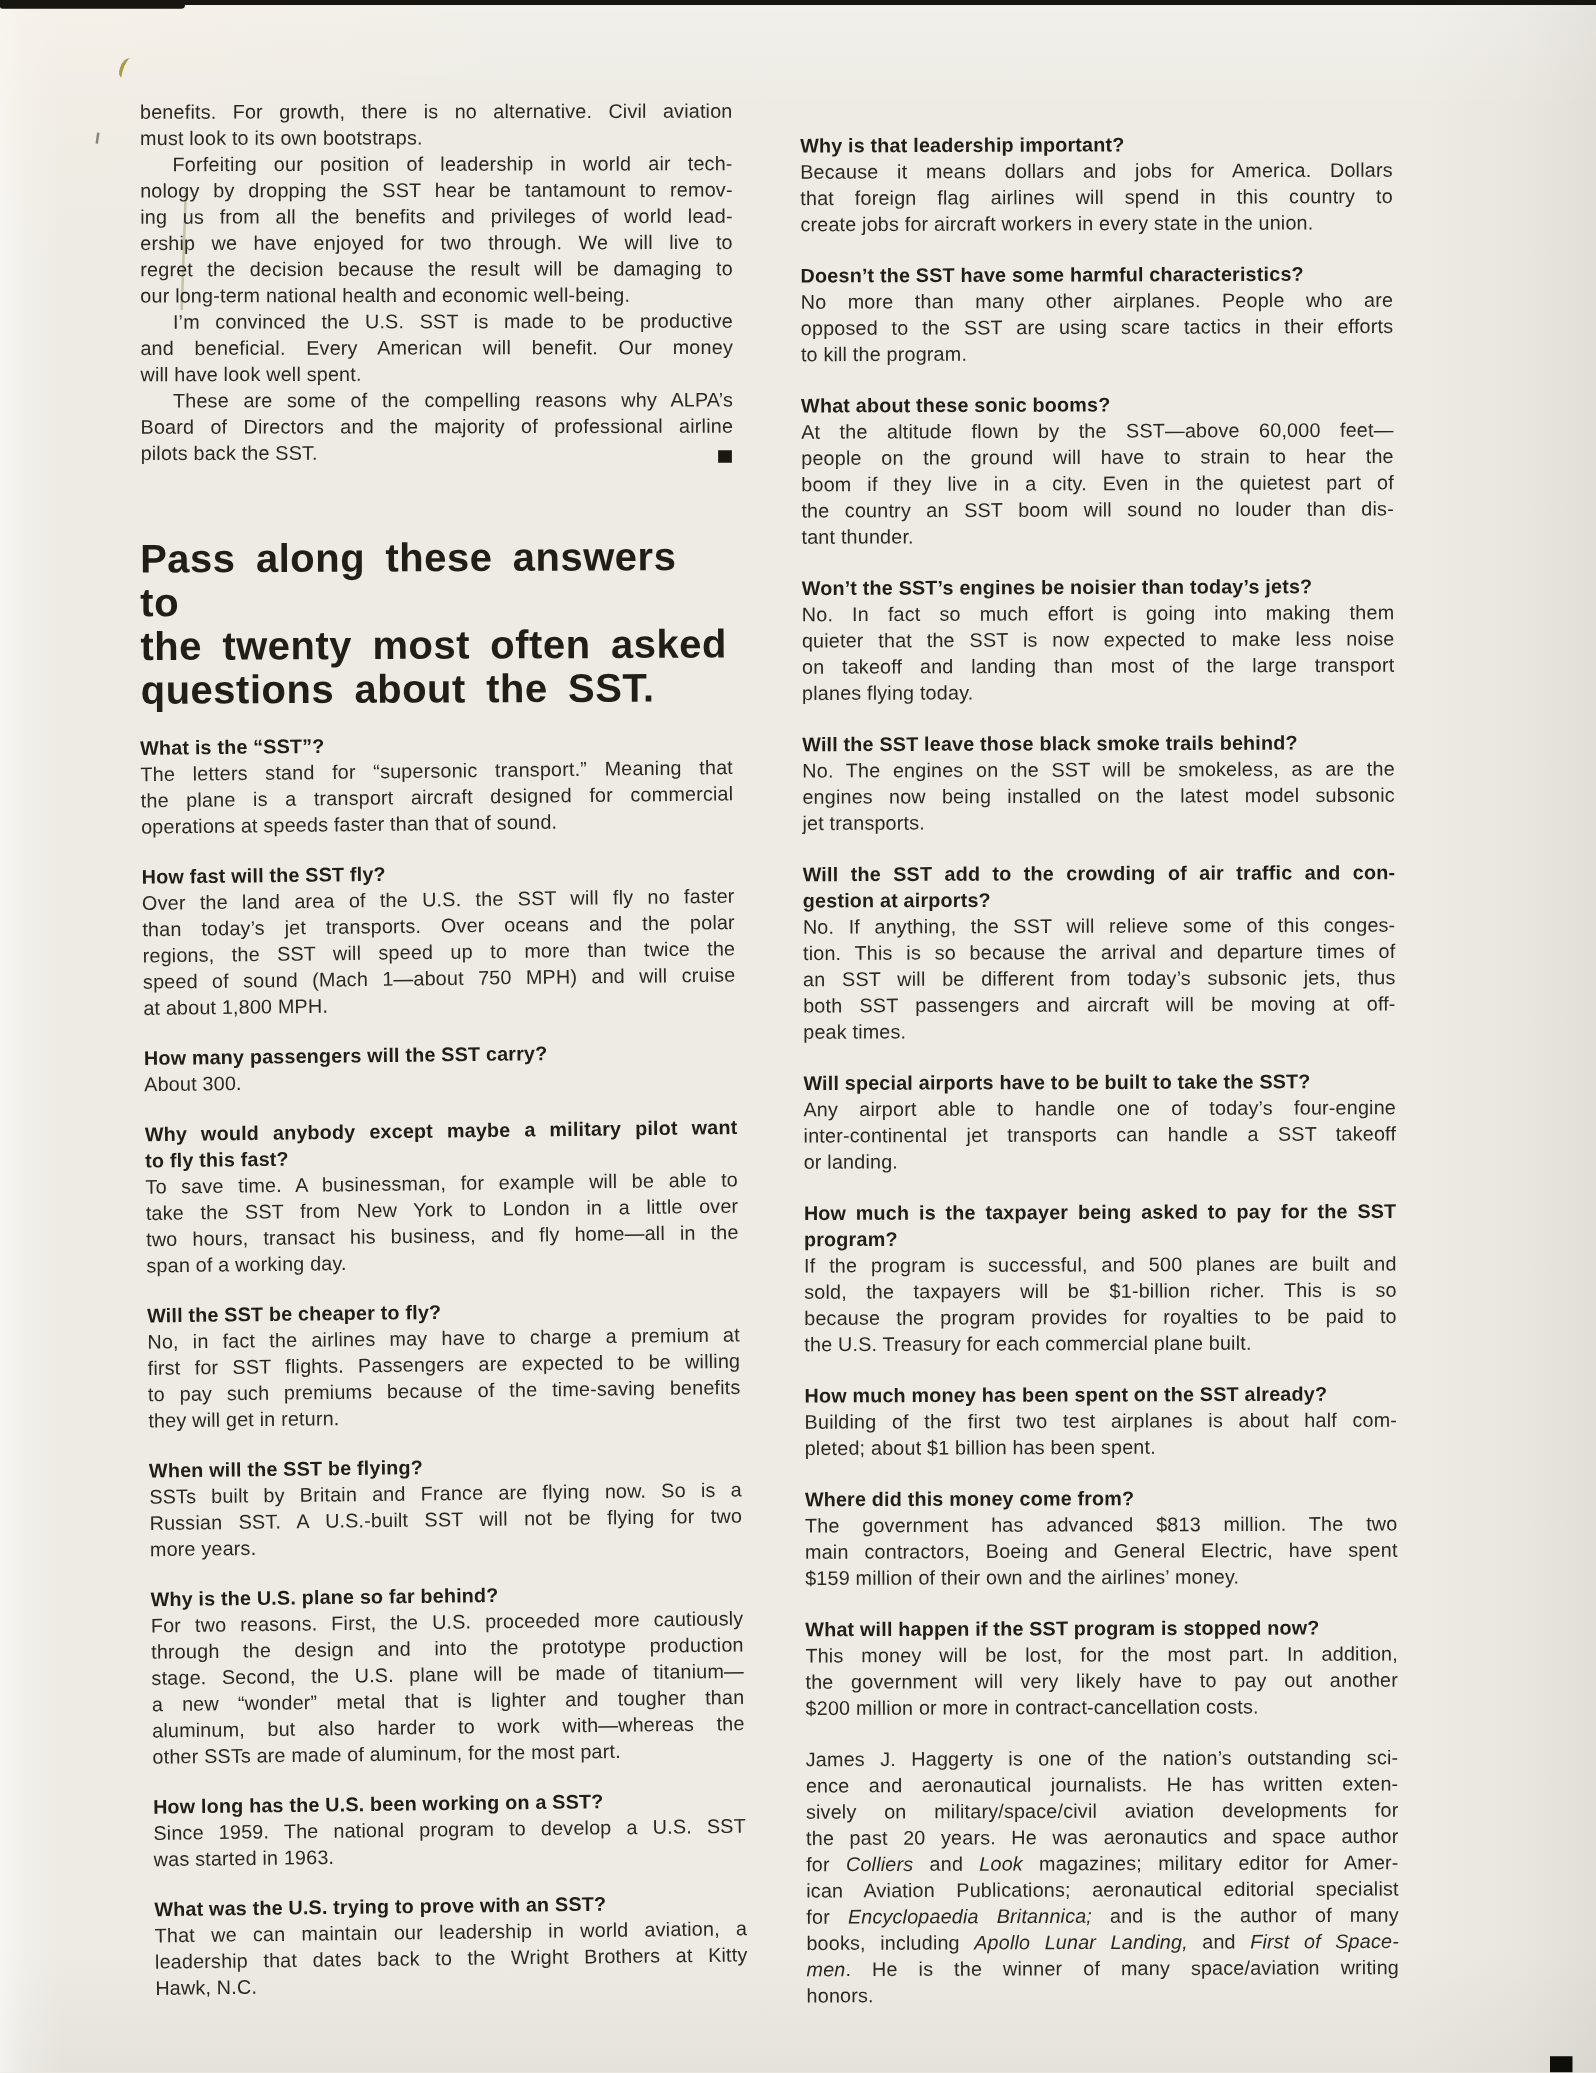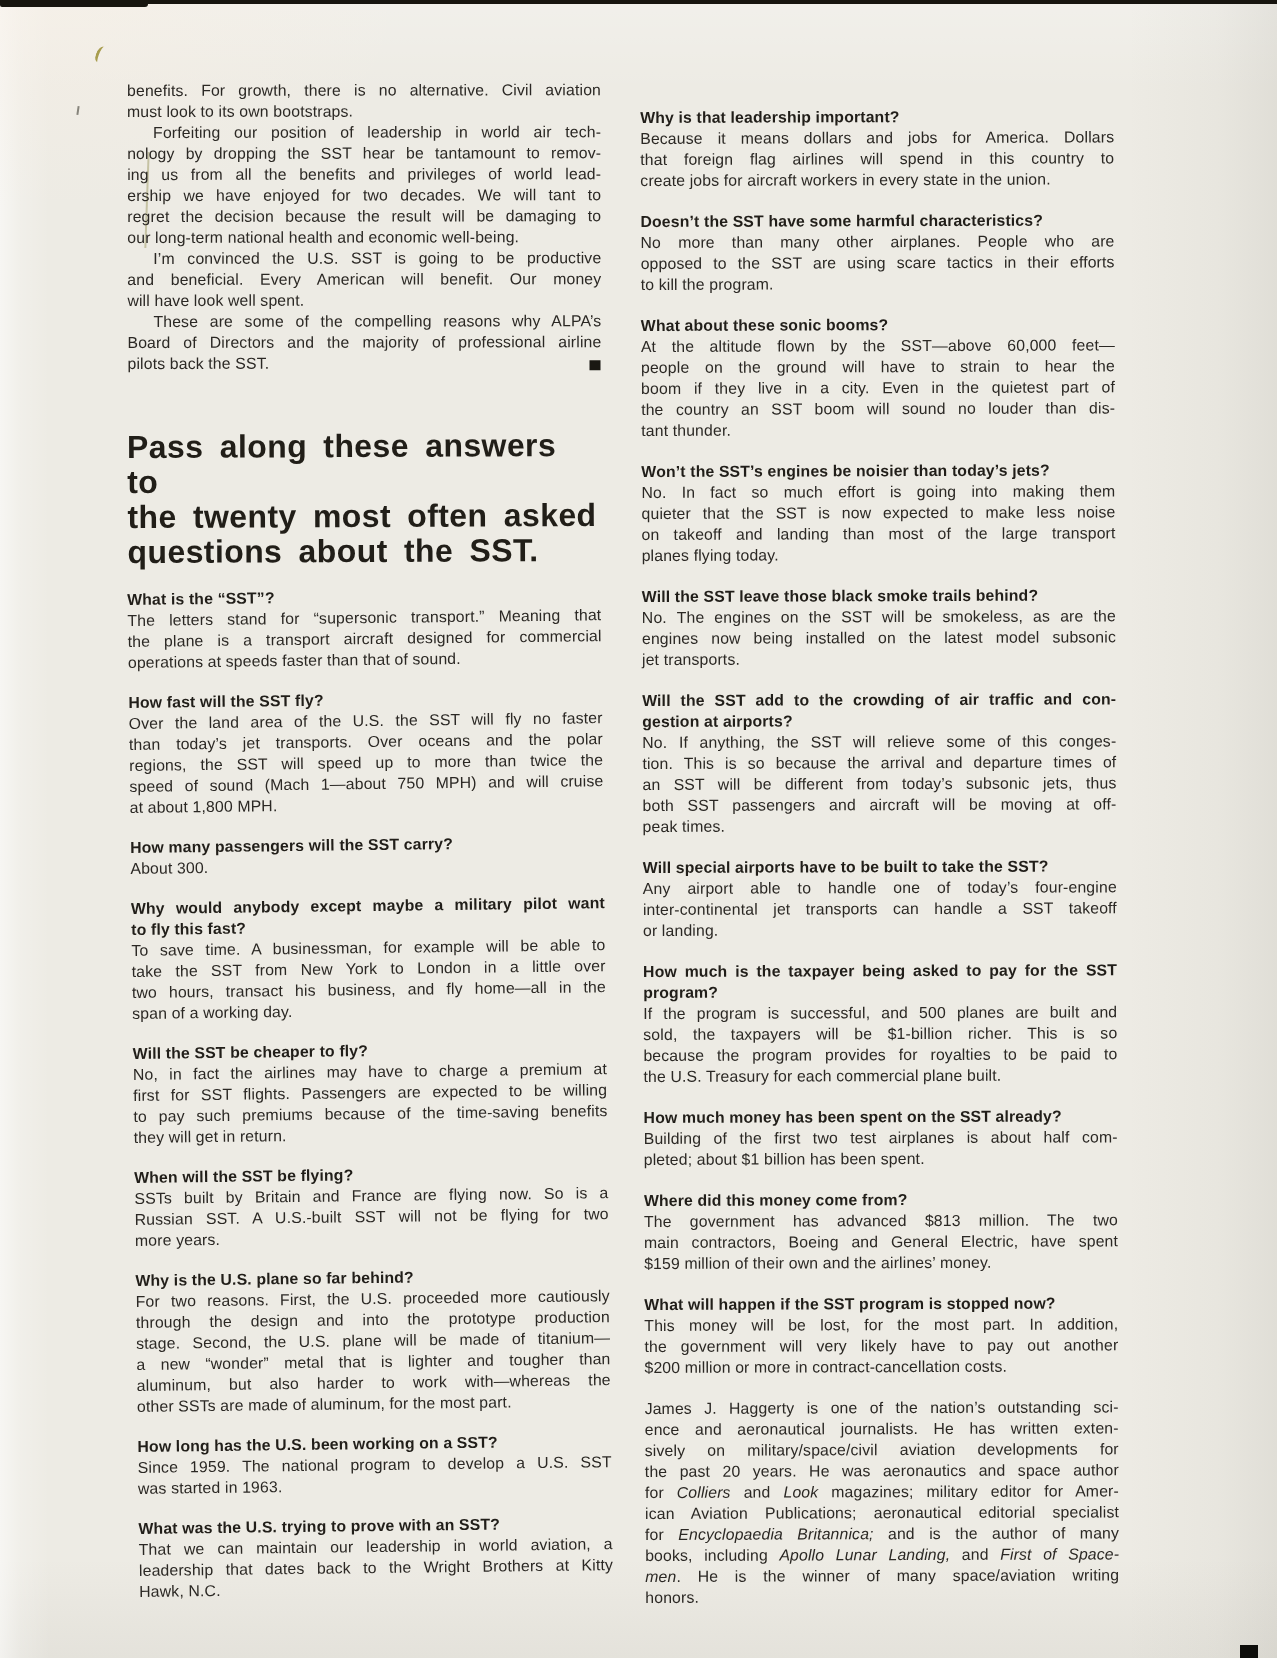--- a/index.html
+++ b/index.html
@@ -8,21 +8,21 @@
     background-color:#edebe4;
     background-image:
       radial-gradient(ellipse 500px 300px at 60px 0px, rgba(248,240,230,0.55), rgba(248,240,230,0) 70%),
       linear-gradient(90deg, rgba(255,255,255,0.55) 0px, rgba(255,255,255,0.22) 20px, rgba(255,255,255,0) 50px),
       linear-gradient(270deg, rgba(110,108,98,0.10) 0px, rgba(110,108,98,0.04) 60px, rgba(0,0,0,0) 150px),
       linear-gradient(180deg, rgba(255,255,255,0.25) 0px, rgba(0,0,0,0) 90px, rgba(0,0,0,0) 94%, rgba(110,108,98,0.07) 100%);
     font-family:"Liberation Sans", sans-serif;
     color:#2b2824;
   }
   .col{position:absolute;width:474px;}
-  #left-col{left:127px;top:80px;}
+  #left-col{left:112px;top:80px;}
   #right-col{left:640px;top:87px;transform:rotate(-0.2deg);transform-origin:0 0;}
   .line{
     font-size:15.8px;line-height:21px;letter-spacing:0.15px;
     text-align:justify;text-align-last:justify;
   }
   .line.end{text-align-last:left;}
   .line.ind::before{content:"";display:inline-block;width:26px;}
   .qhead{font-weight:bold;color:#211e19;}
   .qa{margin-top:19px;}
   #right-qa .qa{margin-top:20px;}
@@ -56,26 +56,26 @@
 <div class="col" id="left-col">
   <div id="intro">
     <div class="para">
         <div class="line">benefits. For growth, there is no alternative. Civil aviation</div>
         <div class="line end">must look to its own bootstraps.</div>
       </div>
       <div class="para">
         <div class="line ind">Forfeiting our position of leadership in world air tech-</div>
         <div class="line">nology by dropping the SST hear be tantamount to remov-</div>
         <div class="line">ing us from all the benefits and privileges of world lead-</div>
-        <div class="line">ership we have enjoyed for two decades. We will tant to</div>
+        <div class="line">ership we have enjoyed for two through. We will live to</div>
         <div class="line">regret the decision because the result will be damaging to</div>
         <div class="line end">our long-term national health and economic well-being.</div>
       </div>
       <div class="para">
-        <div class="line ind">I’m convinced the U.S. SST is going to be productive</div>
+        <div class="line ind">I’m convinced the U.S. SST is made to be productive</div>
         <div class="line">and beneficial. Every American will benefit. Our money</div>
         <div class="line end">will have look well spent.</div>
       </div>
       <div class="para">
         <div class="line ind">These are some of the compelling reasons why ALPA’s</div>
         <div class="line">Board of Directors and the majority of professional airline</div>
         <div class="line end">pilots back the SST.</div>
       </div>
       <span class="endmark"></span>
   </div>

